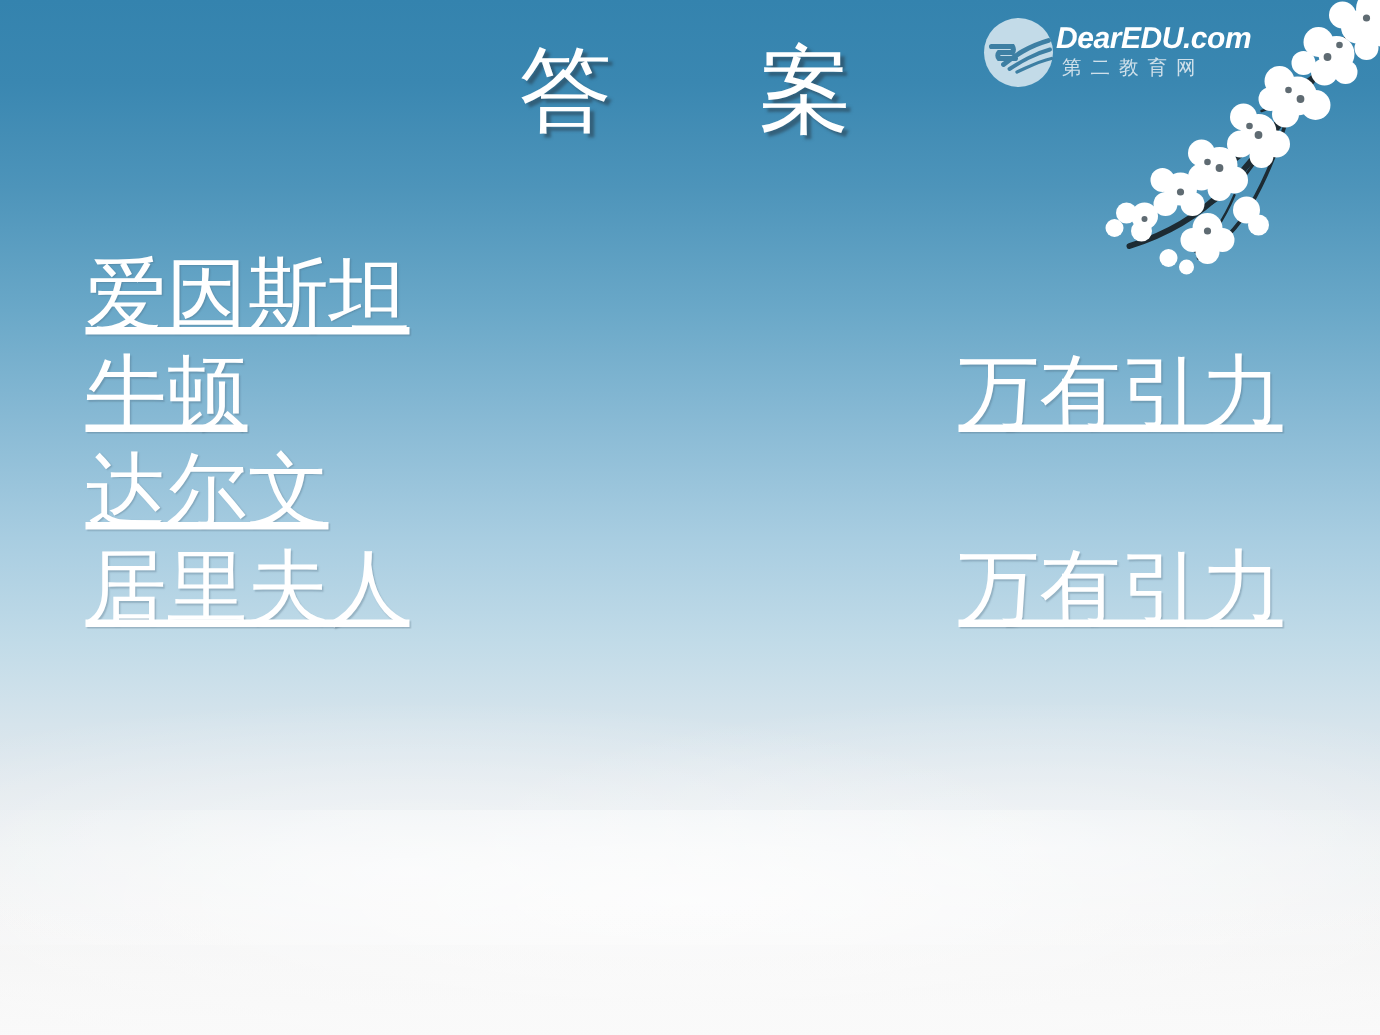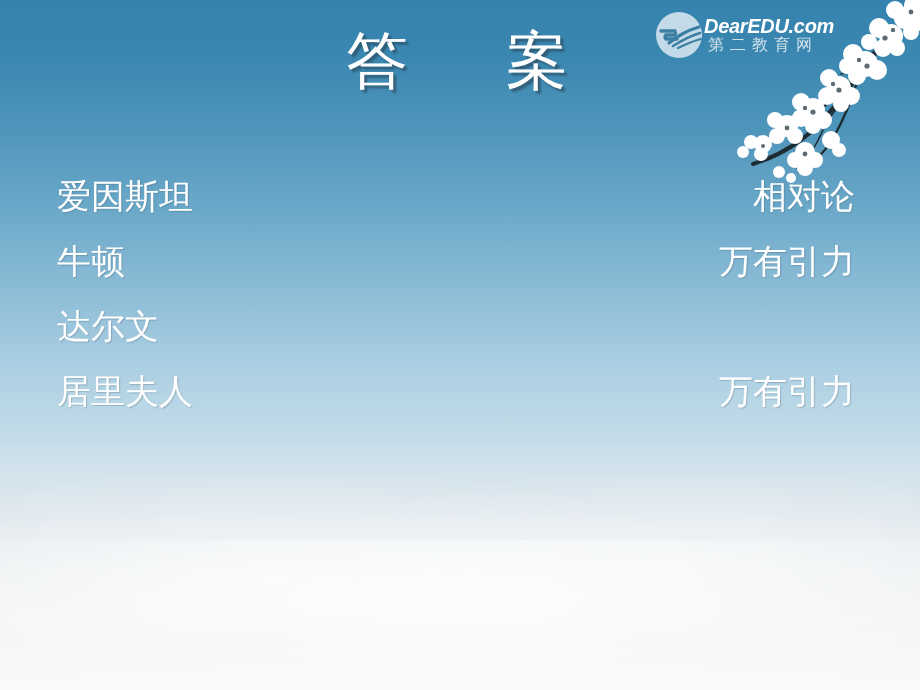--- a/index.html
+++ b/index.html
@@ -82,21 +82,21 @@
     font-style: italic;
     font-weight: bold;
     font-size: 20px;
     line-height: 21px;
     color: #ffffff;
     letter-spacing: -0.3px;
     white-space: nowrap;
   }
   .logo-sub {
     font-family: "Liberation Sans", sans-serif;
-    font-size: 16px;
+    font-size: 13px;
     line-height: 14px;
     color: #cfe0ea;
     letter-spacing: 6px;
     white-space: nowrap;
     margin-top: 1px;
     padding-left: 4px;
   }
 
   
   .branch {
@@ -130,25 +130,26 @@
     top: 168px;
     width: 920px;
   }
   .answer-row {
     position: relative;
     height: 65px;
   }
   .col-left, .col-right {
     position: absolute;
     top: 0;
-    font-size: 34px;
+    font-size: 54px;
     line-height: 58px;
     color: #ffffff;
     white-space: nowrap;
     text-shadow: 1px 1px 1px rgba(70,95,115,0.30);
+    text-decoration: underline;
   }
   .col-left {
     left: 57px;
   }
   .col-right {
     right: 65px;
   }
 </style>
 </head>
 <body>
@@ -245,21 +246,20 @@
       <div class="logo-sub">第二教育网</div>
     </div>
   </div>
 
   <div class="slide-title">答　案</div>
 
   <div class="answers">
 
     <div class="answer-row">
       <div class="col-left">爱因斯坦</div>
-      <div class="col-right">相对论</div>
     </div>
 
     <div class="answer-row">
       <div class="col-left">牛顿</div>
       <div class="col-right">万有引力</div>
     </div>
 
     <div class="answer-row">
       <div class="col-left">达尔文</div>
     </div>

